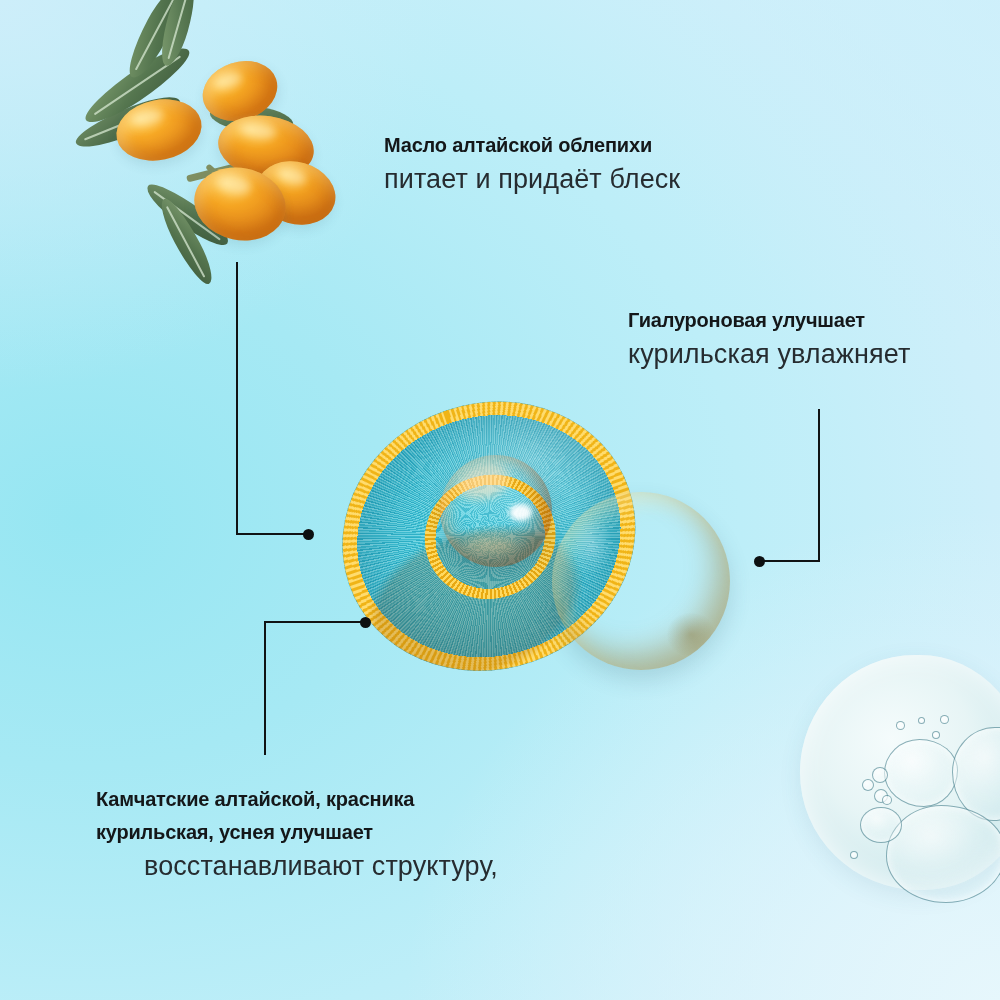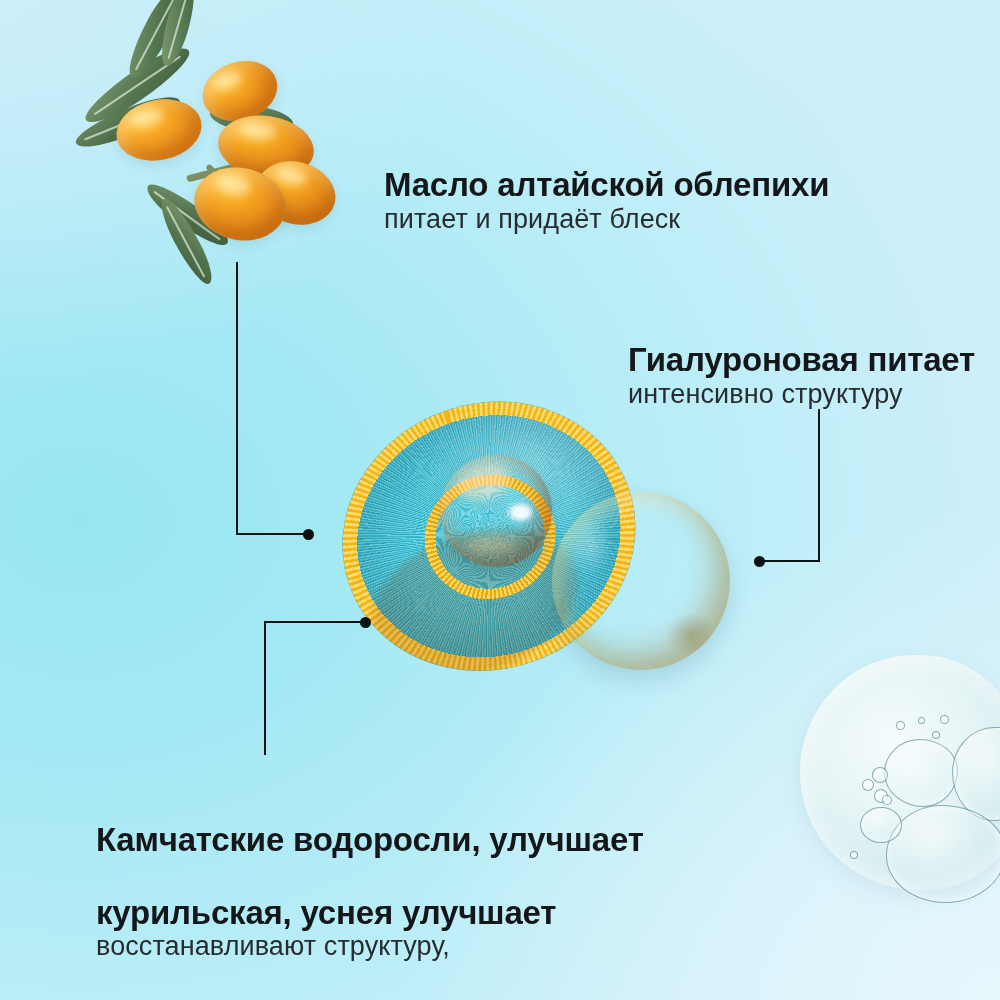--- a/index.html
+++ b/index.html
@@ -21,31 +21,31 @@
     background:
       radial-gradient(85% 70% at 100% 100%, rgba(231,247,252,.95) 0%, rgba(226,245,252,.55) 38%, rgba(226,245,252,0) 70%),
       radial-gradient(70% 60% at 0% 0%, rgba(208,238,250,.85) 0%, rgba(208,238,250,0) 65%),
       radial-gradient(60% 50% at 100% 0%, rgba(200,238,250,.55) 0%, rgba(200,238,250,0) 70%);
   }
 
   
   .label{position:absolute;}
   .label .ttl{
     font-weight:700;color:#141719;letter-spacing:-.2px;
-    font-size:33px;line-height:34px;white-space:nowrap;margin-top:40px;
+    font-size:20px;line-height:34px;white-space:nowrap;
   }
   .label .sub{
     font-weight:400;color:#262c30;letter-spacing:.1px;
     font-size:27px;line-height:34px;white-space:nowrap;
   }
   #lbl-sea{left:384px;top:128px;}
   #lbl-ha{left:628px;top:303px;}
   #lbl-algae{left:96px;top:783px;}
   #lbl-algae .ttl{line-height:33px;}
-  #lbl-algae .sub{line-height:34px;}
+  #lbl-algae .sub{line-height:34px;margin-left:48px;}
 
   
   .conn{position:absolute;}
   .conn .seg{position:absolute;background:#101314;}
   .conn .dot{position:absolute;width:11px;height:11px;border-radius:50%;background:#0d1011;}
 
   
   #berries{position:absolute;left:60px;top:40px;width:300px;height:265px;}
   .leaf{position:absolute;border-radius:58% 42% 55% 45% / 50% 50% 50% 50%;
         transform-origin:0% 50%;}
@@ -225,23 +225,23 @@
     <div class="seg" style="left:264px;top:621px;width:2.4px;height:134px;"></div>
     <div class="dot" style="left:360px;top:617px;"></div>
   </div>
 
   <div class="label" id="lbl-sea">
     <div class="ttl">Масло алтайской облепихи</div>
     <div class="sub">питает и придаёт блеск</div>
   </div>
 
   <div class="label" id="lbl-ha">
-    <div class="ttl">Гиалуроновая питает</div>
-    <div class="sub">интенсивно структуру</div>
+    <div class="ttl">Гиалуроновая улучшает</div>
+    <div class="sub">курильская увлажняет</div>
   </div>
 
   <div class="label" id="lbl-algae">
-    <div class="ttl">Камчатские водоросли, улучшает</div>
+    <div class="ttl">Камчатские алтайской, красника</div>
     <div class="ttl">курильская, уснея улучшает</div>
     <div class="sub">восстанавливают структуру,</div>
   </div>
 
 </div>
 
 </body></html>

